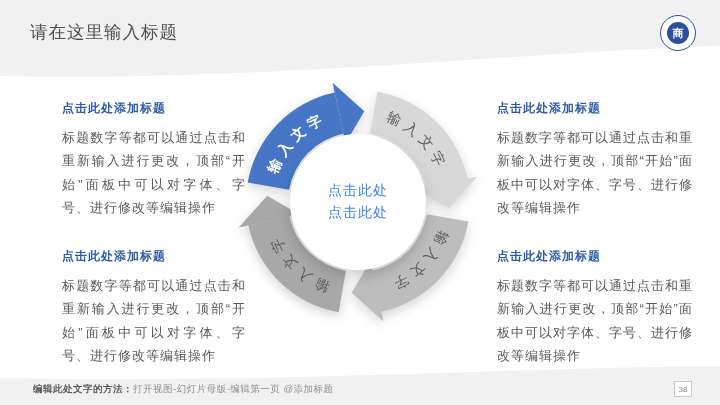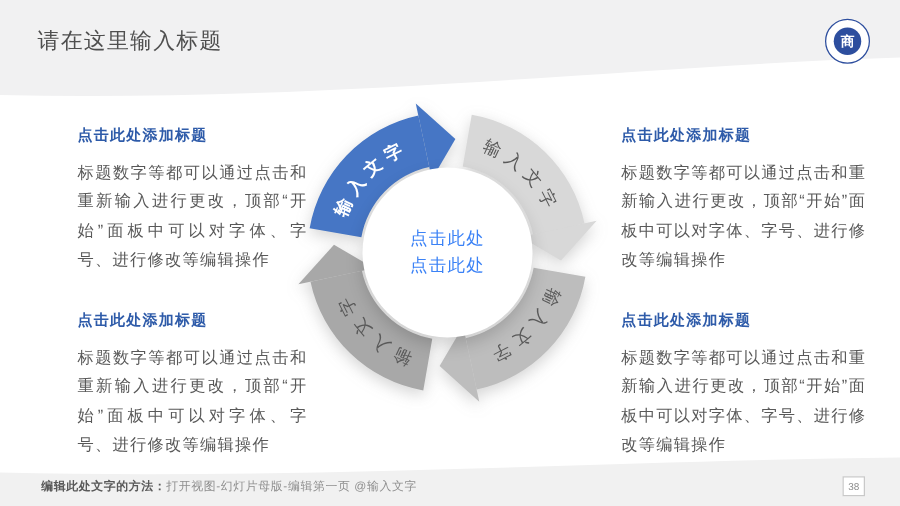--- a/index.html
+++ b/index.html
@@ -115,17 +115,17 @@
           <text font-size="14" letter-spacing="5" fill="#595959"><textPath href="#tp3" startOffset="50%" text-anchor="middle">输入文字</textPath></text>
         </g>
       </svg>
     <div class="center-circle">
       <div class="center-line">点击此处</div>
       <div class="center-line">点击此处</div>
     </div>
   </div>
 
   <div class="footer">
-    <span class="fbold">编辑此处文字的方法：</span><span class="frest">打开视图-幻灯片母版-编辑第一页 @输入文字</span>
+    <span class="fbold">编辑此处文字的方法：</span><span class="frest">打开视图-幻灯片母版-编辑第一页 @添加标题</span>
   </div>
   <div class="page-number">38</div>
 
 </div>
 
 </body></html>

